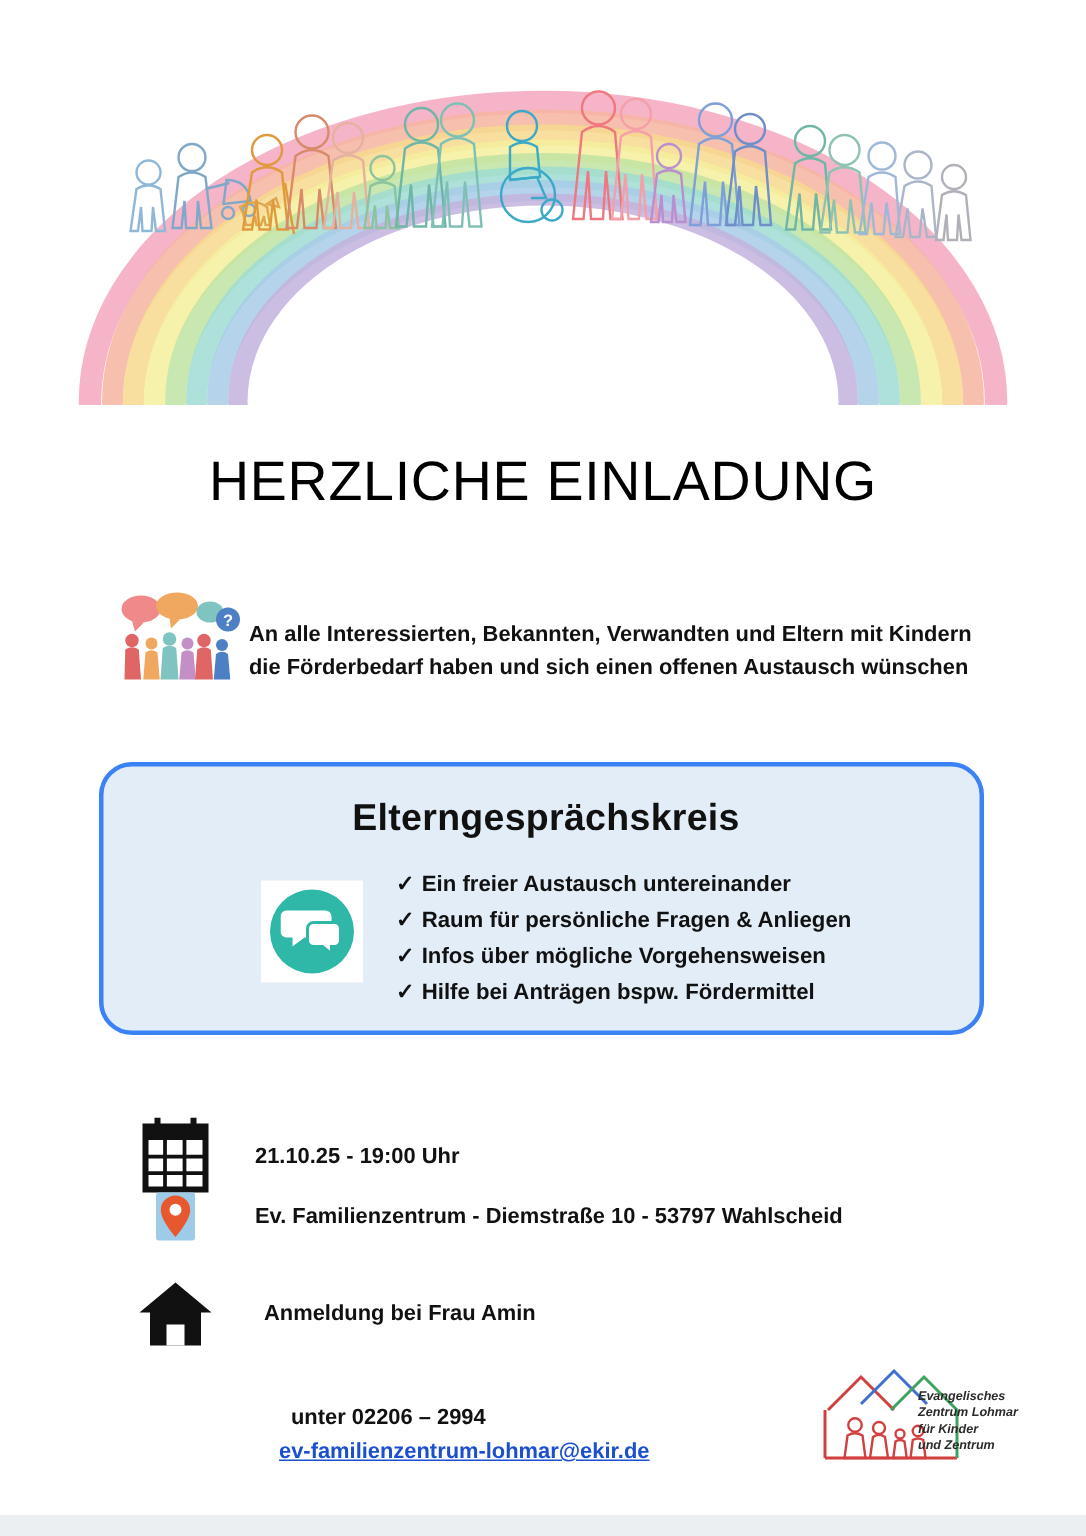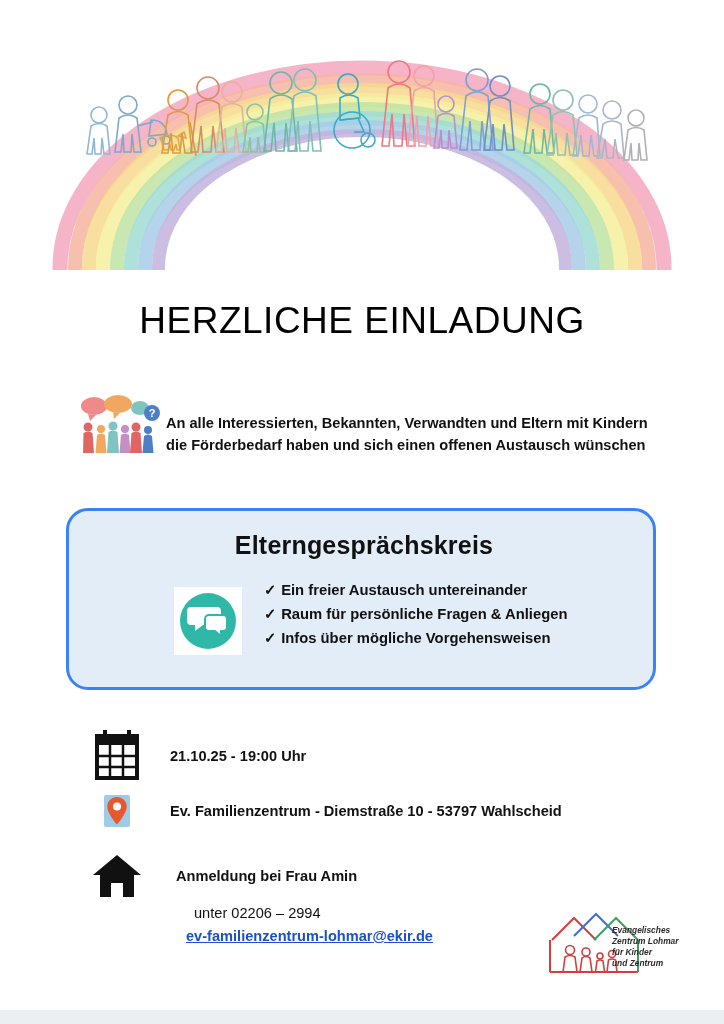--- a/index.html
+++ b/index.html
@@ -138,39 +138,40 @@
     display: flex;
     align-items: center;
     justify-content: center;
   }
   .info-text {
     font-size: 14.6px;
     font-weight: bold;
     color: #111;
   }
 
-  #row-date   { left: 88px; top: 725px; width: 560px; height: 62px; }
+  #row-date   { left: 88px; top: 740px; width: 560px; height: 62px; }
   #row-place  { left: 88px; top: 786px; width: 560px; height: 50px; }
   #row-home   { left: 88px; top: 848px; width: 560px; height: 56px; }
 
   #row-date .info-text   { margin-left: 24px; }
   #row-place .info-text  { margin-left: 24px; }
   #row-home .info-text   { margin-left: 30px; }
 
   .contact-lines {
     position: absolute;
     left: 186px;
     top: 905px;
     width: 400px;
   }
   .contact-phone {
     font-size: 14.6px;
-    font-weight: normal;
+    font-weight: bold;
     color: #111;
     margin-left: 8px;
+    margin-top: 32px;
   }
   .contact-mail {
     display: block;
     margin-top: 7px;
     font-size: 14.6px;
     font-weight: bold;
     color: #1a4fd0;
     text-decoration: underline;
   }
 
@@ -383,20 +384,24 @@
       <span>Ein freier Austausch untereinander</span>
     </div>
     <div class="panel-list-item">
       <span class="check">✓</span>
       <span>Raum für persönliche Fragen &amp; Anliegen</span>
     </div>
     <div class="panel-list-item">
       <span class="check">✓</span>
       <span>Infos über mögliche Vorgehensweisen</span>
     </div>
+    <div class="panel-list-item">
+      <span class="check">✓</span>
+      <span>Hilfe bei Anträgen bspw. Fördermittel</span>
+    </div>
   </div>
 </div>
 
 <div class="info-row" id="row-date">
   <div class="icon-box">
     <svg width="48" height="52" viewBox="0 0 48 52" xmlns="http://www.w3.org/2000/svg">
       <rect x="4" y="6" width="40" height="42" fill="#ffffff" stroke="#111" stroke-width="4"></rect>
       <rect x="4" y="6" width="40" height="9" fill="#111"></rect>
       <line x1="17" y1="15" x2="17" y2="48" stroke="#111" stroke-width="2.5"></line>
       <line x1="30" y1="15" x2="30" y2="48" stroke="#111" stroke-width="2.5"></line>

